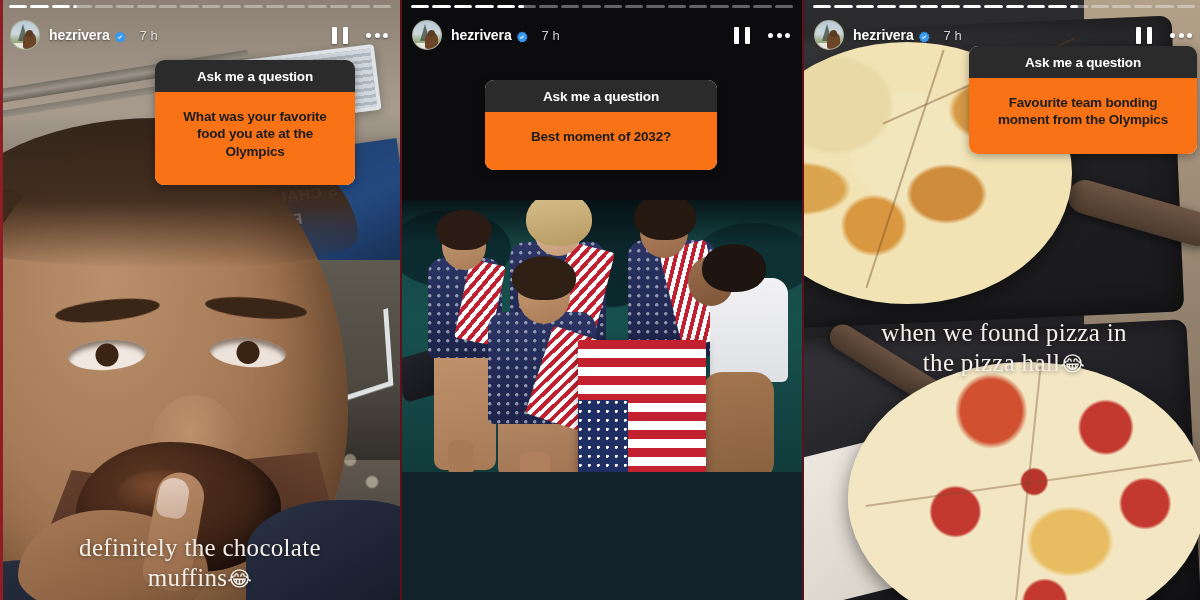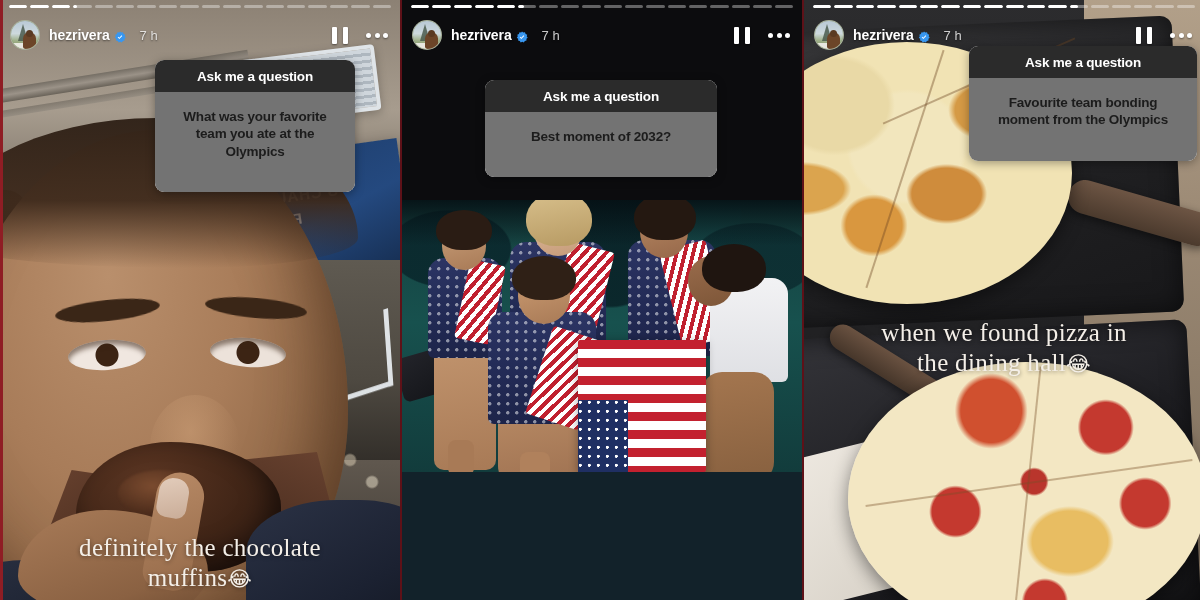--- a/index.html
+++ b/index.html
@@ -193,26 +193,26 @@
   .qs-head {
     background: #2b2b2b;
     color: #fff;
     font-size: 13.5px;
     font-weight: 700;
     text-align: center;
     padding: 9px 10px 8px;
     letter-spacing: -0.2px;
   }
   .qs-body {
-    background: #737373;
+    background: #f97316;
     color: #1c1c1c;
     font-size: 13.5px;
     font-weight: 700;
     text-align: center;
-    padding: 16px 14px 32px;
+    padding: 16px 14px 25px;
     line-height: 1.28;
     letter-spacing: -0.2px;
   }
 
   
   .caption {
     position: absolute;
     z-index: 25;
     width: 100%;
     text-align: center;
@@ -720,21 +720,21 @@
         </span>
       <span class="more-btn">
           <span></span>
           <span></span>
           <span></span>
         </span>
     </div>
 
     <div class="qsticker" style="left:155px; top:60px; width:200px;">
       <div class="qs-head">Ask me a question</div>
-      <div class="qs-body">What was your favorite team you ate at the Olympics</div>
+      <div class="qs-body">What was your favorite food you ate at the Olympics</div>
     </div>
 
     <div class="caption" style="left:0; top:533px;">
       <div>definitely the chocolate</div>
       <div><span>muffins</span><span class="emo">😂</span></div>
     </div>
   </div>
 
   <div class="divider"></div>
 
@@ -976,17 +976,17 @@
         </span>
     </div>
 
     <div class="qsticker" style="left:165px; top:46px; width:228px;">
       <div class="qs-head">Ask me a question</div>
       <div class="qs-body">Favourite team bonding moment from the Olympics</div>
     </div>
 
     <div class="caption" style="left:0; top:318px;">
       <div>when we found pizza in</div>
-      <div><span>the dining hall</span><span class="emo">😂</span></div>
+      <div><span>the pizza hall</span><span class="emo">😂</span></div>
     </div>
   </div>
 
 </div>
 
 </body></html>

